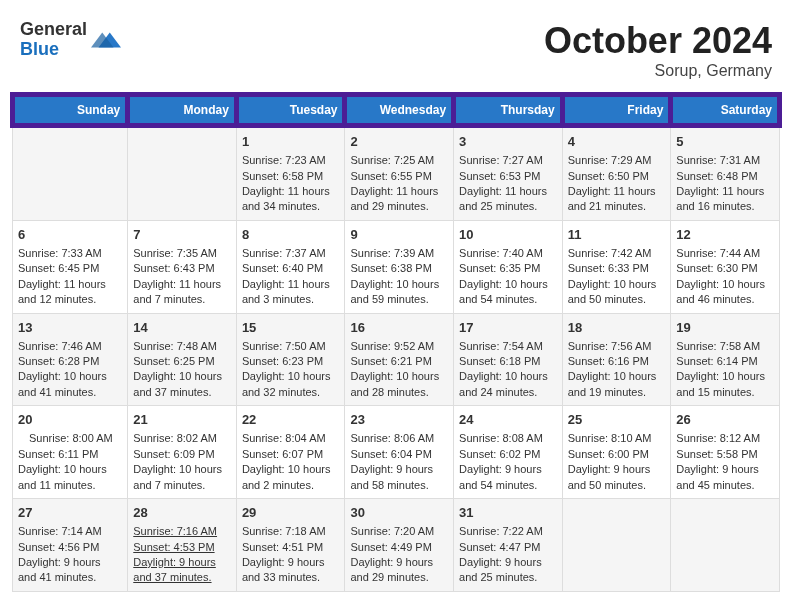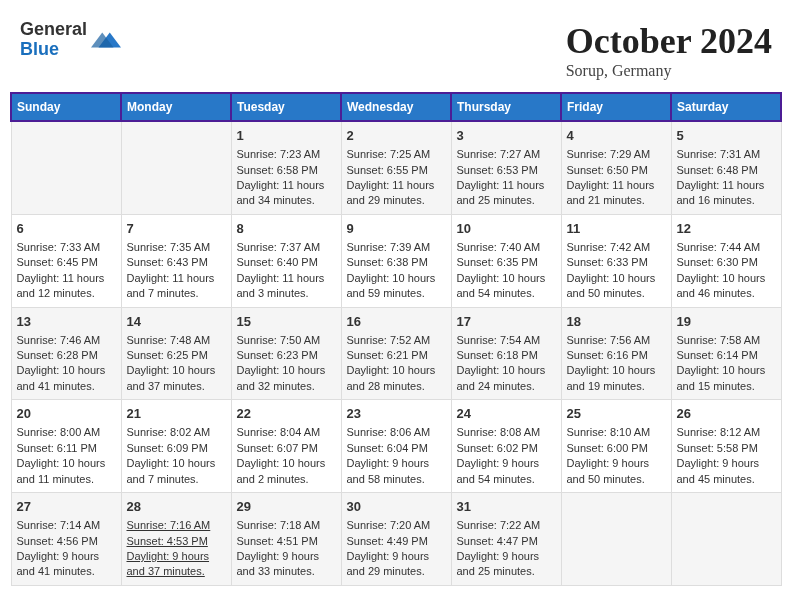--- a/index.html
+++ b/index.html
@@ -34,22 +34,21 @@
       font-size: 18px;
       font-weight: bold;
       color: #1a6fbd;
     }
     .logo-icon {
       width: 30px;
       height: 30px;
       margin-left: 4px;
     }
     .title-block {
-      text-align: left;
-      font-family: Liberation Serif, serif;
+      text-align: right;
     }
     .title-block h1 {
       font-size: 36px;
       font-weight: bold;
       color: #222;
     }
     .title-block h2 {
       font-size: 16px;
       font-weight: normal;
       color: #444;
@@ -58,24 +57,24 @@
       width: 100%;
       border-collapse: collapse;
       font-size: 11px;
     }
     thead tr {
       background-color: #2878c8;
       color: #fff;
     }
     thead th {
       padding: 6px 5px;
-      text-align: left;
+      text-align: right;
       font-size: 12px;
       font-weight: bold;
-      border: 2px solid #4c1d95;
+      border: 5px solid #4c1d95;
     }
     tbody tr {
       border: 1px solid #ddd;
     }
     tbody td {
       padding: 5px 5px;
       vertical-align: top;
       border: 1px solid #ddd;
       color: #333;
       line-height: 1.4;
@@ -189,39 +188,39 @@
 Daylight: 10 hours
 and 41 minutes.</span></td>
         <td><span class="day-num">14</span><span class="day-info" style="white-space: pre-line; margin-top: 12px;">Sunrise: 7:48 AM
 Sunset: 6:25 PM
 Daylight: 10 hours
 and 37 minutes.</span></td>
         <td><span class="day-num">15</span><span class="day-info" style="white-space: pre-line;">Sunrise: 7:50 AM
 Sunset: 6:23 PM
 Daylight: 10 hours
 and 32 minutes.</span></td>
-        <td><span class="day-num">16</span><span class="day-info" style="white-space: pre-line;">Sunrise: 7:52 AM
+        <td><span class="day-num">16</span><span class="day-info" style="white-space: pre-line;">Sunrise: 9:52 AM
 Sunset: 6:21 PM
 Daylight: 10 hours
 and 28 minutes.</span></td>
         <td><span class="day-num">17</span><span class="day-info" style="white-space: pre-line;">Sunrise: 7:54 AM
 Sunset: 6:18 PM
 Daylight: 10 hours
 and 24 minutes.</span></td>
         <td><span class="day-num">18</span><span class="day-info" style="white-space: pre-line;">Sunrise: 7:56 AM
 Sunset: 6:16 PM
 Daylight: 10 hours
 and 19 minutes.</span></td>
         <td><span class="day-num">19</span><span class="day-info" style="white-space: pre-line;">Sunrise: 7:58 AM
 Sunset: 6:14 PM
 Daylight: 10 hours
 and 15 minutes.</span></td>
       </tr>
       <tr>
-        <td><span class="day-num">20</span><span class="day-info" style="white-space: pre-line;">Sunrise: 8:00 AM
+        <td><span class="day-num">20</span><span class="day-info" style="white-space: pre-line; margin-left: 11px;">Sunrise: 8:00 AM
 Sunset: 6:11 PM
 Daylight: 10 hours
 and 11 minutes.</span></td>
         <td><span class="day-num">21</span><span class="day-info" style="white-space: pre-line;">Sunrise: 8:02 AM
 Sunset: 6:09 PM
 Daylight: 10 hours
 and 7 minutes.</span></td>
         <td><span class="day-num">22</span><span class="day-info" style="white-space: pre-line;">Sunrise: 8:04 AM
 Sunset: 6:07 PM
 Daylight: 10 hours

